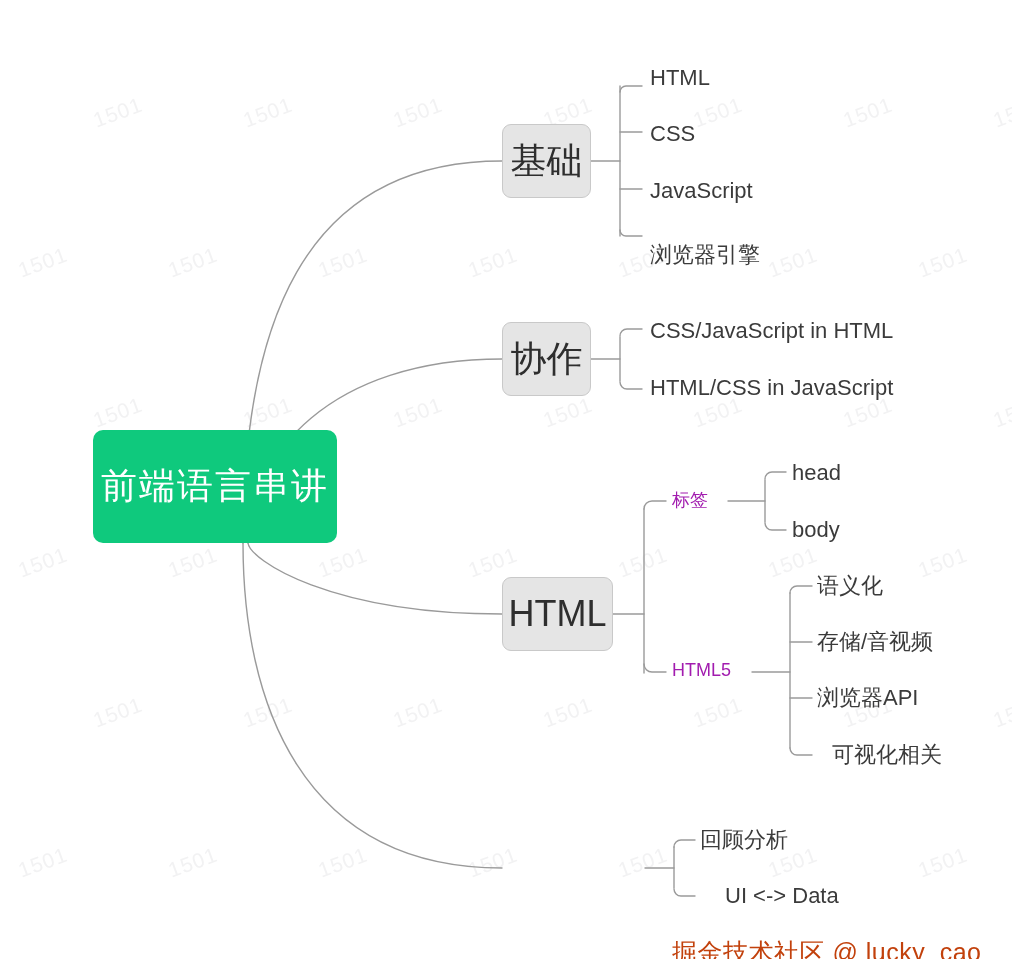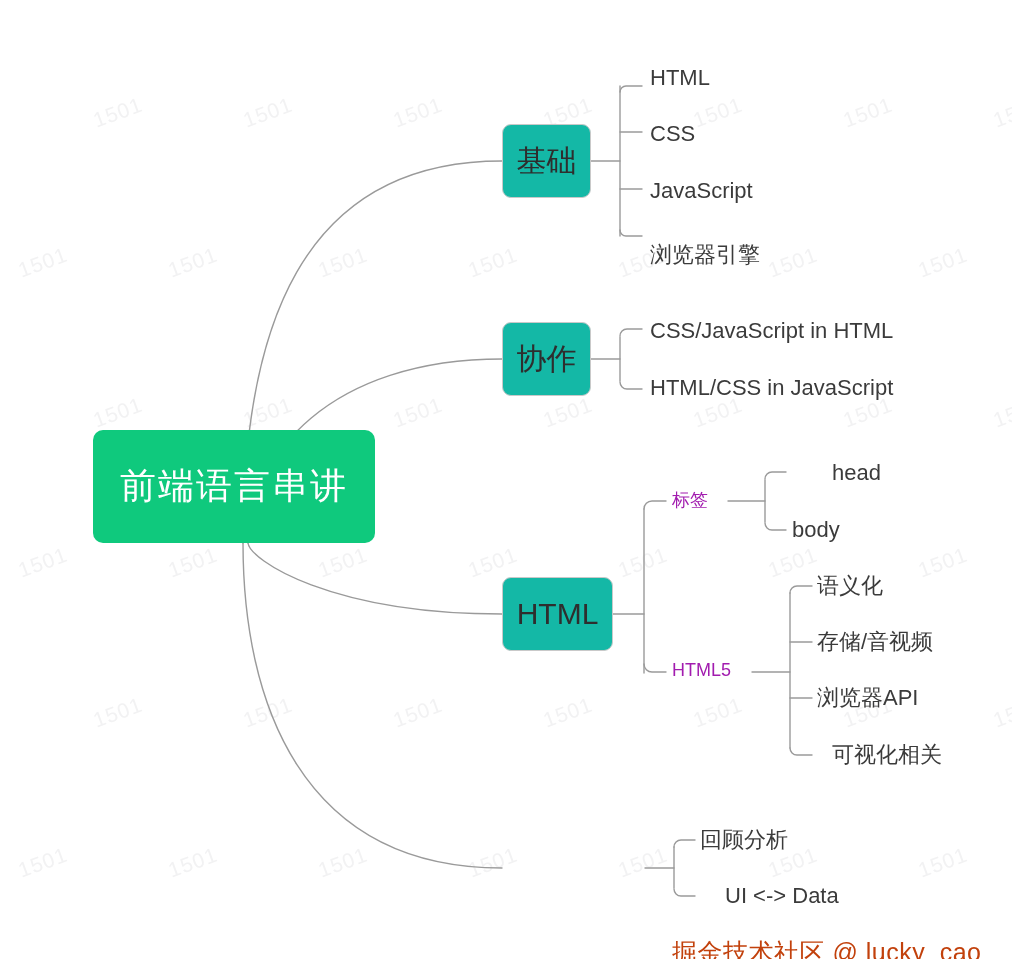--- a/index.html
+++ b/index.html
@@ -60,25 +60,25 @@
     justify-content: center;
   }
   .root-node {
     background: #0fc97d;
     border-radius: 10px;
     color: #ffffff;
     font-size: 36px;
     letter-spacing: 2px;
   }
   .branch-node {
-    background: #14b8a6;
+    background: #e5e5e5;
     border: 1.3px solid #c9c9c9;
     border-radius: 9px;
     color: #2e2e2e;
-    font-size: 30px;
+    font-size: 36px;
   }
   .leaf-label {
     position: absolute;
     z-index: 2;
     color: #3b3b3b;
     font-size: 22px;
     white-space: nowrap;
     line-height: 1;
   }
   .mid-label {
@@ -189,21 +189,21 @@
     <path d="M 790 642 L 812 642"></path>
     <path d="M 790 698 L 812 698"></path>
     <path d="M 790 748 A 7 7 0 0 0 797 755 L 812 755"></path>
 
     <line x1="645" y1="868" x2="674" y2="868"></line>
     <path d="M 674 847 L 674 888"></path>
     <path d="M 674 847 A 7 7 0 0 1 681 840 L 695 840"></path>
     <path d="M 674 889 A 7 7 0 0 0 681 896 L 695 896"></path>
   </svg>
 
-  <div class="node root-node" style="left:93px; top:430px; width:282px; height:113px;justify-content:center;">
+  <div class="node root-node" style="left:93px; top:430px; width:244px; height:113px;justify-content:center;">
     <span>前端语言串讲</span>
   </div>
 
   <div class="node branch-node" style="left:502px; top:124px; width:89px; height:74px;">
     <span>基础</span>
   </div>
   <div class="leaf-label" style="left:650px; top:67px;">HTML</div>
   <div class="leaf-label" style="left:650px; top:123px;">CSS</div>
   <div class="leaf-label" style="left:650px; top:180px;">JavaScript</div>
   <div class="leaf-label" style="left:650px; top:236px;margin-top:8px;">浏览器引擎</div>
@@ -213,21 +213,21 @@
   </div>
   <div class="leaf-label" style="left:650px; top:377px;">HTML/CSS in JavaScript</div>
   <div class="leaf-label" style="left:650px; top:320px;">CSS/JavaScript in HTML</div>
 
   <div class="node branch-node" style="left:502px; top:577px; width:111px; height:74px;">
     <span>HTML</span>
   </div>
   <div class="mid-label" style="left:672px; top:491px;">标签</div>
   <div class="mid-label" style="left:672px; top:661px;">HTML5</div>
 
-  <div class="leaf-label" style="left:792px; top:462px;margin-left:40px;">head</div>
+  <div class="leaf-label" style="left:792px; top:462px;">head</div>
   <div class="leaf-label" style="left:792px; top:519px;">body</div>
 
   <div class="leaf-label" style="left:817px; top:575px;">语义化</div>
   <div class="leaf-label" style="left:817px; top:631px;">存储/音视频</div>
   <div class="leaf-label" style="left:817px; top:687px;">浏览器API</div>
   <div class="leaf-label" style="left:832px; top:744px;text-align:right;">可视化相关</div>
 
   <div class="leaf-label" style="left:700px; top:829px;">回顾分析</div>
   <div class="leaf-label" style="left:700px; top:885px;margin-left:25px;">UI &lt;-&gt; Data</div>
 

